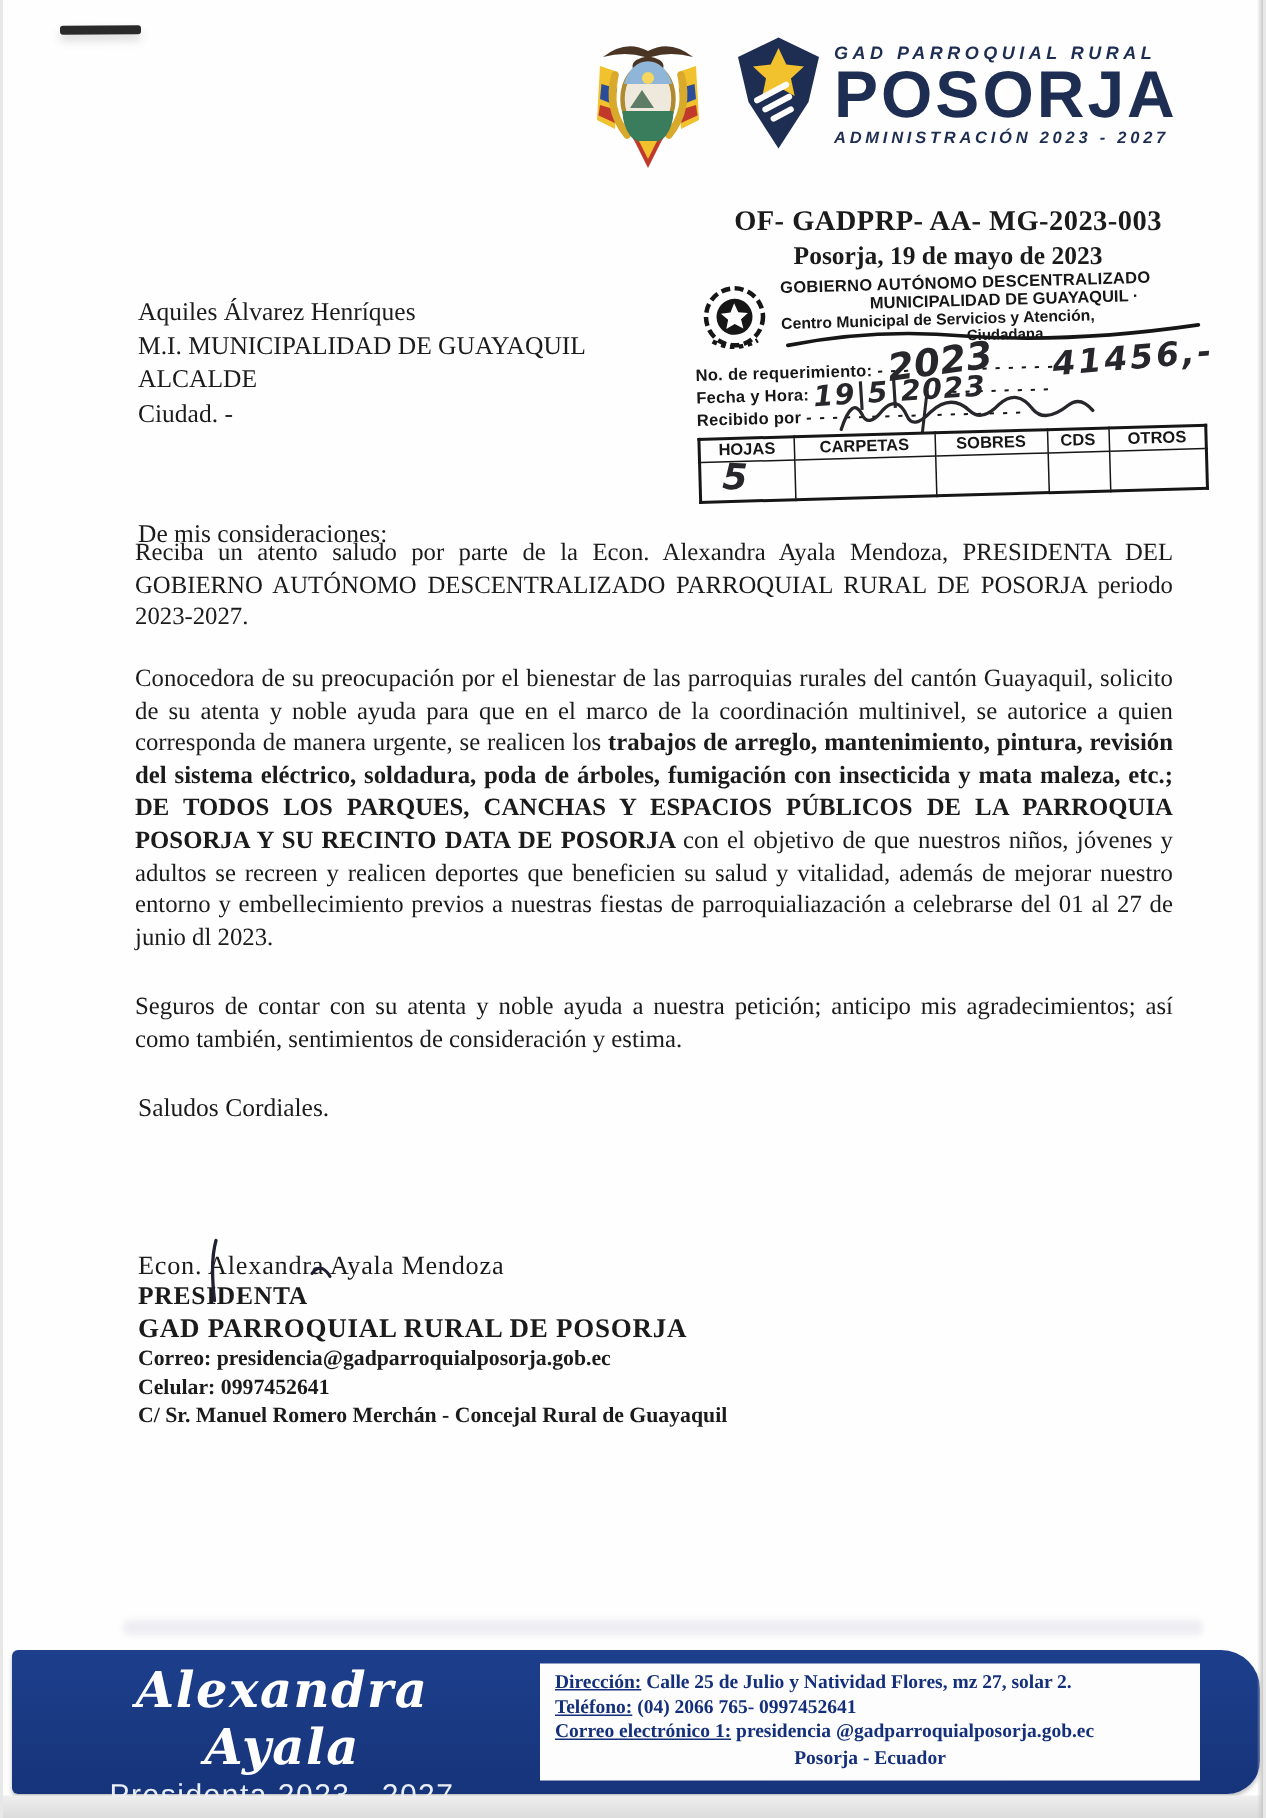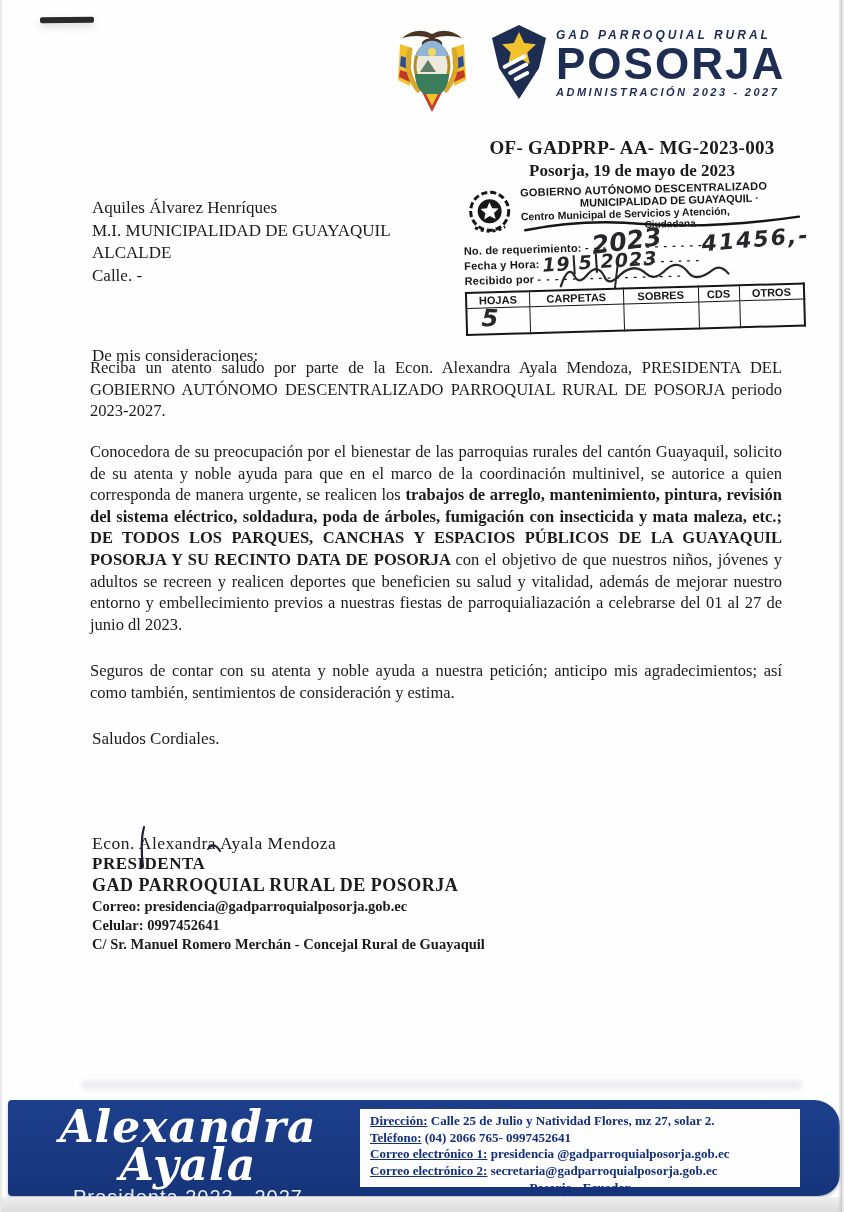--- a/index.html
+++ b/index.html
@@ -86,21 +86,21 @@
     background:rgba(90,90,150,.10); filter:blur(2px); border-radius:4px; }
 
   
   .footer {
     position:absolute; left:6px; top:1100px; width:832px; height:96px;
     background:linear-gradient(180deg,#1d3f8c 0%, #16347a 100%);
     border-radius:4px 26px 22px 4px;
     box-shadow:0 2px 3px rgba(0,0,0,.25);
   }
   .footer-left { position:absolute; left:40px; top:8px; width:280px; text-align:center; color:#fff; }
-  .footer-name { font-family:"DejaVu Serif", serif; font-style:italic; font-weight:bold; font-size:44px; letter-spacing:1px; line-height:38px; }
+  .footer-name { font-family:"DejaVu Serif", serif; font-style:italic; font-weight:bold; font-size:33px; letter-spacing:1px; line-height:38px; }
   .footer-sub { font-family:"Liberation Sans", sans-serif; font-size:20px; font-weight:300; letter-spacing:1px; margin-top:2px; color:#e9edf8; }
   .footer-panel {
     position:absolute; left:352px; top:9px; width:440px; height:78px;
     background:#fdfdfd; padding:4px 10px 16px 10px;
     color:#15307a; font-size:13px; font-weight:bold; line-height:16.5px;
     font-family:"Liberation Serif", serif;
   }
   .footer-panel .lbl { text-decoration:underline; }
   .footer-loc { text-align:center; margin-top:1px; }
   .below-footer { position:absolute; left:0; top:1197px; width:844px; height:15px;
@@ -230,30 +230,30 @@
       </tr>
 
     </tbody>
       </table>
   </div>
 
   <div class="recipient">
     <div>Aquiles Álvarez Henríques</div>
     <div>M.I. MUNICIPALIDAD DE GUAYAQUIL</div>
     <div>ALCALDE</div>
-    <div>Calle. -</div>
+    <div>Ciudad. -</div>
   </div>
 
   <div class="salutation">De mis consideraciones:</div>
 
   <div class="para p1">Reciba un atento saludo por parte de la Econ. Alexandra Ayala Mendoza, PRESIDENTA DEL GOBIERNO AUTÓNOMO DESCENTRALIZADO PARROQUIAL RURAL DE POSORJA periodo 2023-2027.</div>
 
   <div class="para p2">
     <span>Conocedora de su preocupación por el bienestar de las parroquias rurales del cantón Guayaquil, solicito  de su atenta y noble  ayuda para que en el marco de la coordinación multinivel, se autorice a quien corresponda de manera urgente, se realicen los  </span>
-    <span class="bold">trabajos de arreglo, mantenimiento, pintura, revisión del sistema eléctrico, soldadura, poda de árboles, fumigación con insecticida y mata maleza, etc.; DE TODOS LOS PARQUES, CANCHAS Y ESPACIOS PÚBLICOS DE LA GUAYAQUIL POSORJA Y SU RECINTO DATA DE POSORJA </span>
+    <span class="bold">trabajos de arreglo, mantenimiento, pintura, revisión del sistema eléctrico, soldadura, poda de árboles, fumigación con insecticida y mata maleza, etc.; DE TODOS LOS PARQUES, CANCHAS Y ESPACIOS PÚBLICOS DE LA PARROQUIA POSORJA Y SU RECINTO DATA DE POSORJA </span>
     <span> con el objetivo de que  nuestros niños, jóvenes y adultos se recreen y realicen deportes  que beneficien su salud y vitalidad, además de mejorar nuestro entorno y embellecimiento previos a nuestras fiestas de parroquialiazación a celebrarse del 01 al 27 de junio dl 2023.</span>
   </div>
 
   <div class="para p3">Seguros de contar con su atenta   y noble ayuda a nuestra petición; anticipo mis agradecimientos; así como también, sentimientos de consideración y estima.</div>
 
   <div class="closing">Saludos Cordiales.</div>
 
   <div class="sig">
     <span class="sig-scribble">
       <svg width="120" height="50" viewBox="0 0 120 50">
@@ -286,22 +286,19 @@
     <div class="footer-panel">
       <div>
         <span class="lbl">Dirección:</span><span> Calle 25 de Julio y Natividad Flores, mz 27, solar 2.</span>
       </div>
       <div>
         <span class="lbl">Teléfono:</span><span> (04) 2066 765- 0997452641</span>
       </div>
       <div>
         <span class="lbl">Correo electrónico 1:</span><span> presidencia @gadparroquialposorja.gob.ec</span>
       </div>
-      <div>
-        <span class="lbl">Correo electrónico 2:</span><span> secretaria@gadparroquialposorja.gob.ec</span>
-      </div>
       <div class="footer-loc">Posorja - Ecuador</div>
     </div>
   </div>
 
   <div class="below-footer"></div>
 
 </div>
 
 </body></html>

